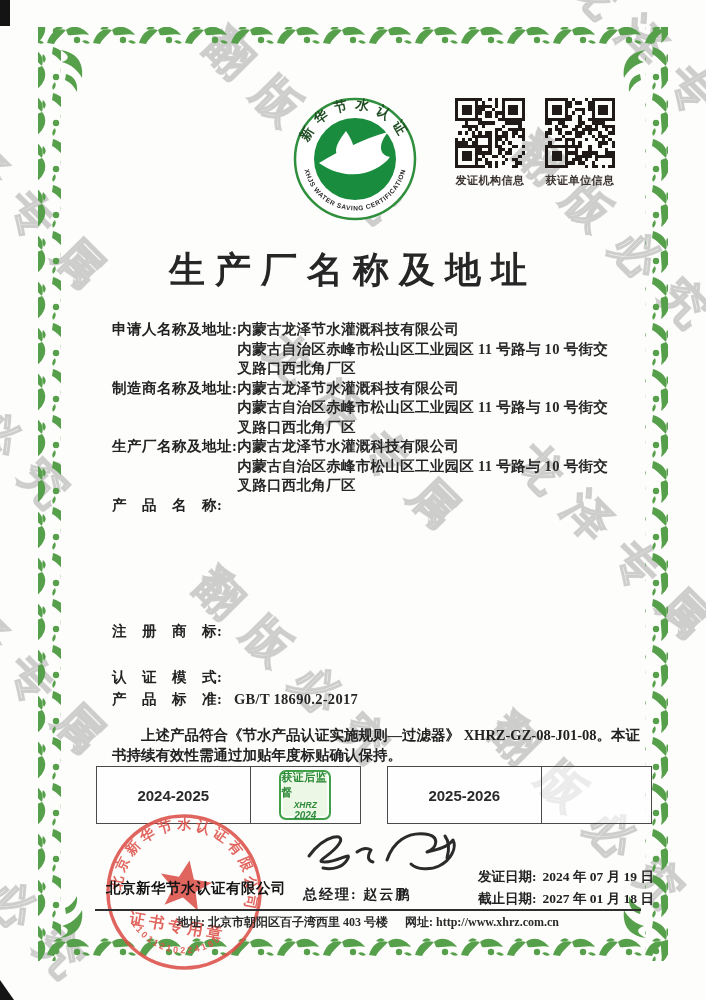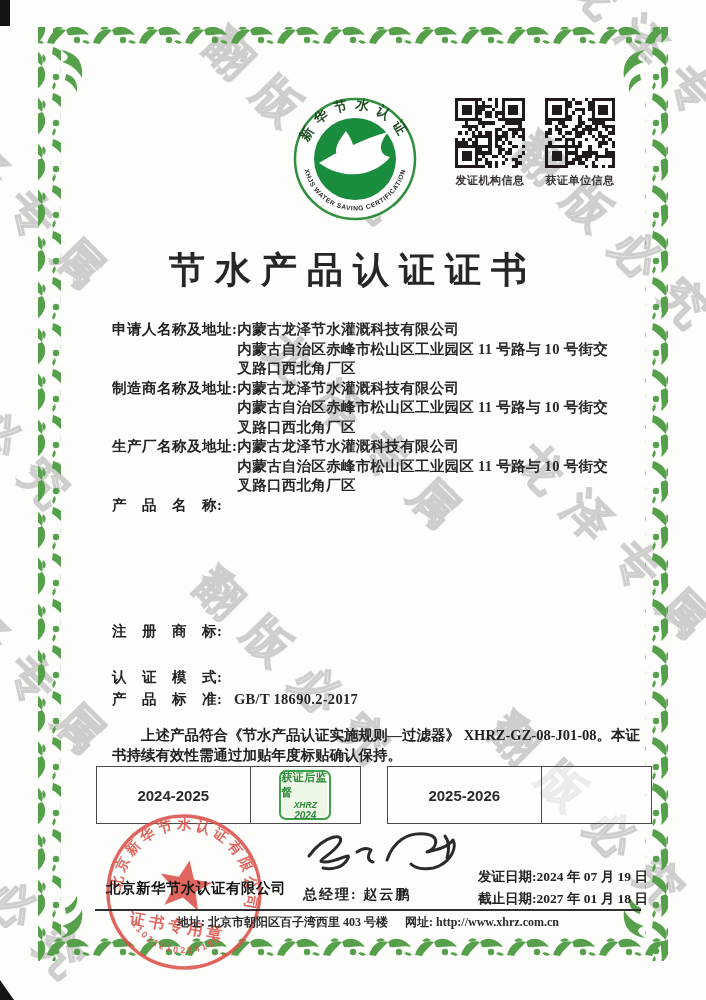--- a/index.html
+++ b/index.html
@@ -70,21 +70,21 @@
   .company{
     position:absolute; left:106px; top:879px; z-index:6;
     font-size:14.5px; font-weight:bold; color:#141414; letter-spacing:0.5px;
   }
   .signature{position:absolute; left:295px; top:822px; width:185px; height:60px; z-index:6;}
   .manager{
     position:absolute; left:303px; top:886px; z-index:6;
     font-size:14px; font-weight:bold; color:#222; letter-spacing:2px;
   }
   .dates{position:absolute; left:478px; top:866px; z-index:6; font-size:13.5px; font-weight:bold; color:#222;}
-  .dates .drow{display:flex; line-height:22px;}
+  .dates .drow{display:flex; gap:6px; line-height:22px;}
   .divider{position:absolute; left:95px; top:909px; width:546px; height:1.5px; background:#2f2f2f; z-index:6;}
   .footer{
     position:absolute; left:95px; top:914px; width:546px; text-align:center; z-index:6;
     font-size:12px; font-weight:bold; color:#2a2a2a;
   }
   .footer span{margin:0 7px;}
 </style>
 </head>
 <body>
 
@@ -1035,21 +1035,21 @@
         <div style="background: transparent;"></div>
         <div style="background: transparent;"></div>
         <div style="background: rgb(32, 27, 24);"></div>
         <div style="background: rgb(32, 27, 24);"></div>
         <div style="background: transparent;"></div>
         <div style="background: transparent;"></div>
       </div>
     <div class="qr-label">发证机构信息</div>
   </div>
 
-  <div class="title">节水产品认证证书</div>
+  <div class="title">生产厂名称及地址</div>
 
   <div class="fields f-main" style="position:absolute; top:320px;">
     <div class="row">
       <span class="lbl">申请人名称及地址:</span>
       <div class="val">内蒙古龙泽节水灌溉科技有限公司
 内蒙古自治区赤峰市松山区工业园区 11 号路与 10 号街交
 叉路口西北角厂区</div>
     </div>
     <div class="row">
       <span class="lbl">制造商名称及地址:</span>

